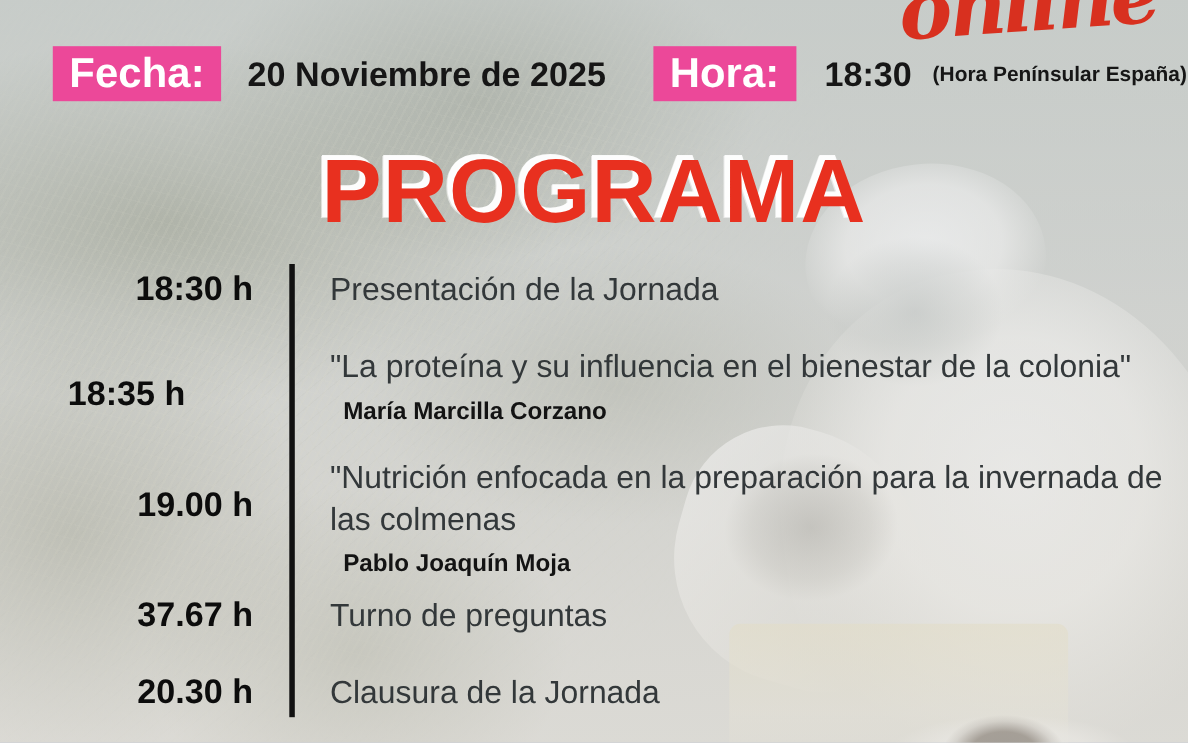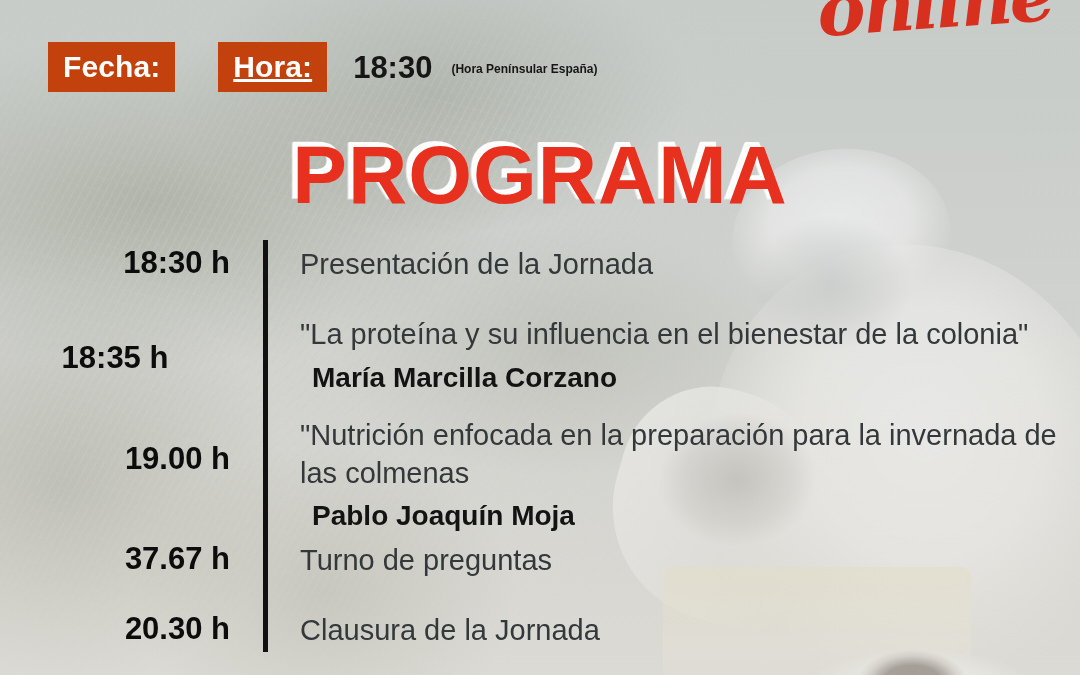--- a/index.html
+++ b/index.html
@@ -119,48 +119,48 @@
   }
 
   
   .header-row {
     position:absolute;
     left:0; top:36px;
     width:1080px; height:62px;
     display:flex; align-items:center;
   }
   .badge {
-    background:#c2410c;
+    background:#ec4899;
     color:#ffffff;
     font-weight:700;
-    font-size:30px;
+    font-size:38px;
     letter-spacing:.1px;
     line-height:1;
     display:flex; align-items:center; justify-content:center;
     height:50px;
     padding:0 15px;
     white-space:nowrap;
   }
   .badge-fecha { margin-left:48px; }
-  .badge-hora  { margin-left:43px;text-decoration:underline; }
+  .badge-hora  { margin-left:43px; }
 
   .hdr-value {
     color:#161616;
     font-weight:700;
     font-size:31px;
     line-height:1;
     white-space:nowrap;
   }
   .val-fecha { margin-left:24px; }
   .val-hora  { margin-left:26px; }
 
   .hdr-note {
     color:#161616;
     font-weight:700;
-    font-size:12px;
+    font-size:19px;
     line-height:1;
     white-space:nowrap;
     margin-left:19px;
     padding-top:3px;
   }
 
   
   .online-script {
     position:absolute;
     right:28px; top:-40px;
@@ -216,21 +216,21 @@
   }
   .row .body { position:absolute; left:300px; top:0; width:760px; }
 
   .row .title {
     font-size:29px;
     font-weight:400;
     color:#33383a;
     line-height:1.30;
   }
   .row .speaker {
-    font-size:28px;
+    font-size:22px;
     font-weight:700;
     color:#131313;
     line-height:1.2;
     margin-left:12px;
     margin-top:7px;
   }
 </style>
 </head>
 <body>
 
@@ -249,20 +249,21 @@
   </div>
   <div class="bg-collar"></div>
   <div class="bg-head"></div>
 
   <div class="bg-layer bg-wash"></div>
 
   <div class="online-script">online</div>
 
   <div class="header-row">
     <div class="badge badge-fecha">Fecha:</div>
+    <div class="hdr-value val-fecha">20 Noviembre de 2025</div>
     <div class="badge badge-hora">Hora:</div>
     <div class="hdr-value val-hora">18:30</div>
     <div class="hdr-note">(Hora Penínsular España)</div>
   </div>
 
   <div class="programa">PROGRAMA</div>
 
   <div class="divider"></div>
 
   <div class="schedule">

